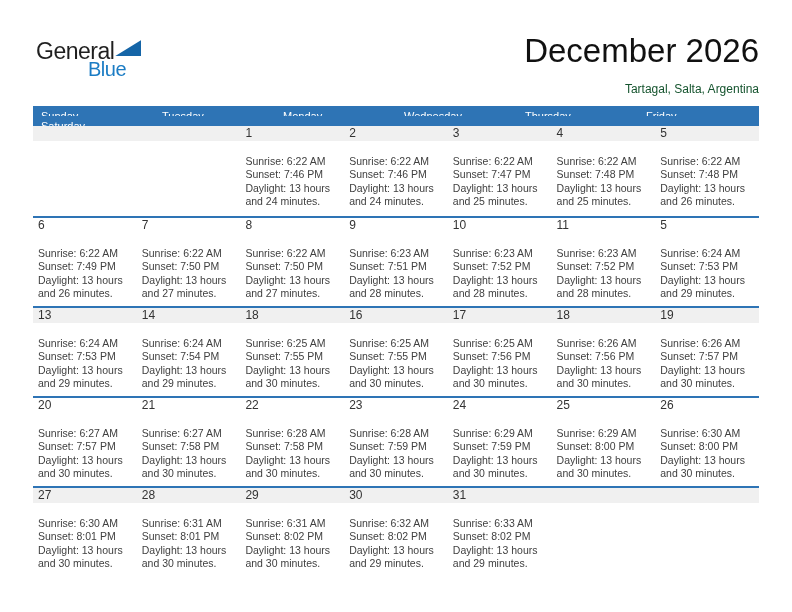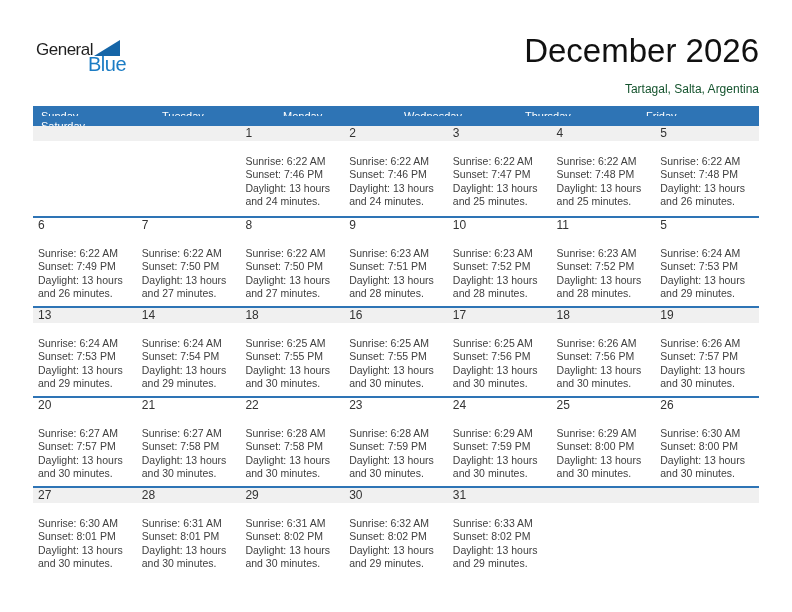--- a/index.html
+++ b/index.html
@@ -2,21 +2,21 @@
 <html style="--header-bg: #2E74B5; --row-line: #2E74B5; --band-gray: #F0F0F0; --logo-blue: #1B7CC4; --logo-triangle: #1565A7;"><head>
 <meta charset="utf-8">
 <style>
   html,body{margin:0;padding:0;}
   body{
     width:792px;height:612px;position:relative;background:#ffffff;
     font-family:"Liberation Sans", sans-serif;overflow:hidden;
   }
   
   .logo{position:absolute;left:36px;top:40px;line-height:1;}
-  .logo-row1{display:flex;align-items:center;font-size:17px;color:#1f1f1f;letter-spacing:-0.5px;}
+  .logo-row1{display:flex;align-items:flex-start;font-size:23px;color:#1f1f1f;letter-spacing:-0.5px;}
   .logo-triangle{
     width:26px;height:16px;margin-left:1px;margin-bottom:2px;
     background:var(--logo-triangle, #1565A7);
     clip-path:polygon(100% 0, 100% 100%, 0 100%);
   }
   .logo-row2{font-size:20px;color:var(--logo-blue, #1B7CC4);margin-left:52px;margin-top:-4px;letter-spacing:-0.5px;}
   
   .titles{position:absolute;right:33px;top:33px;text-align:right;}
   .page-title{font-size:33px;font-weight:400;color:#111111;margin:0;line-height:1.1;}
   .page-subtitle{font-size:12px;font-weight:400;color:#14532d;margin-top:13px;}

